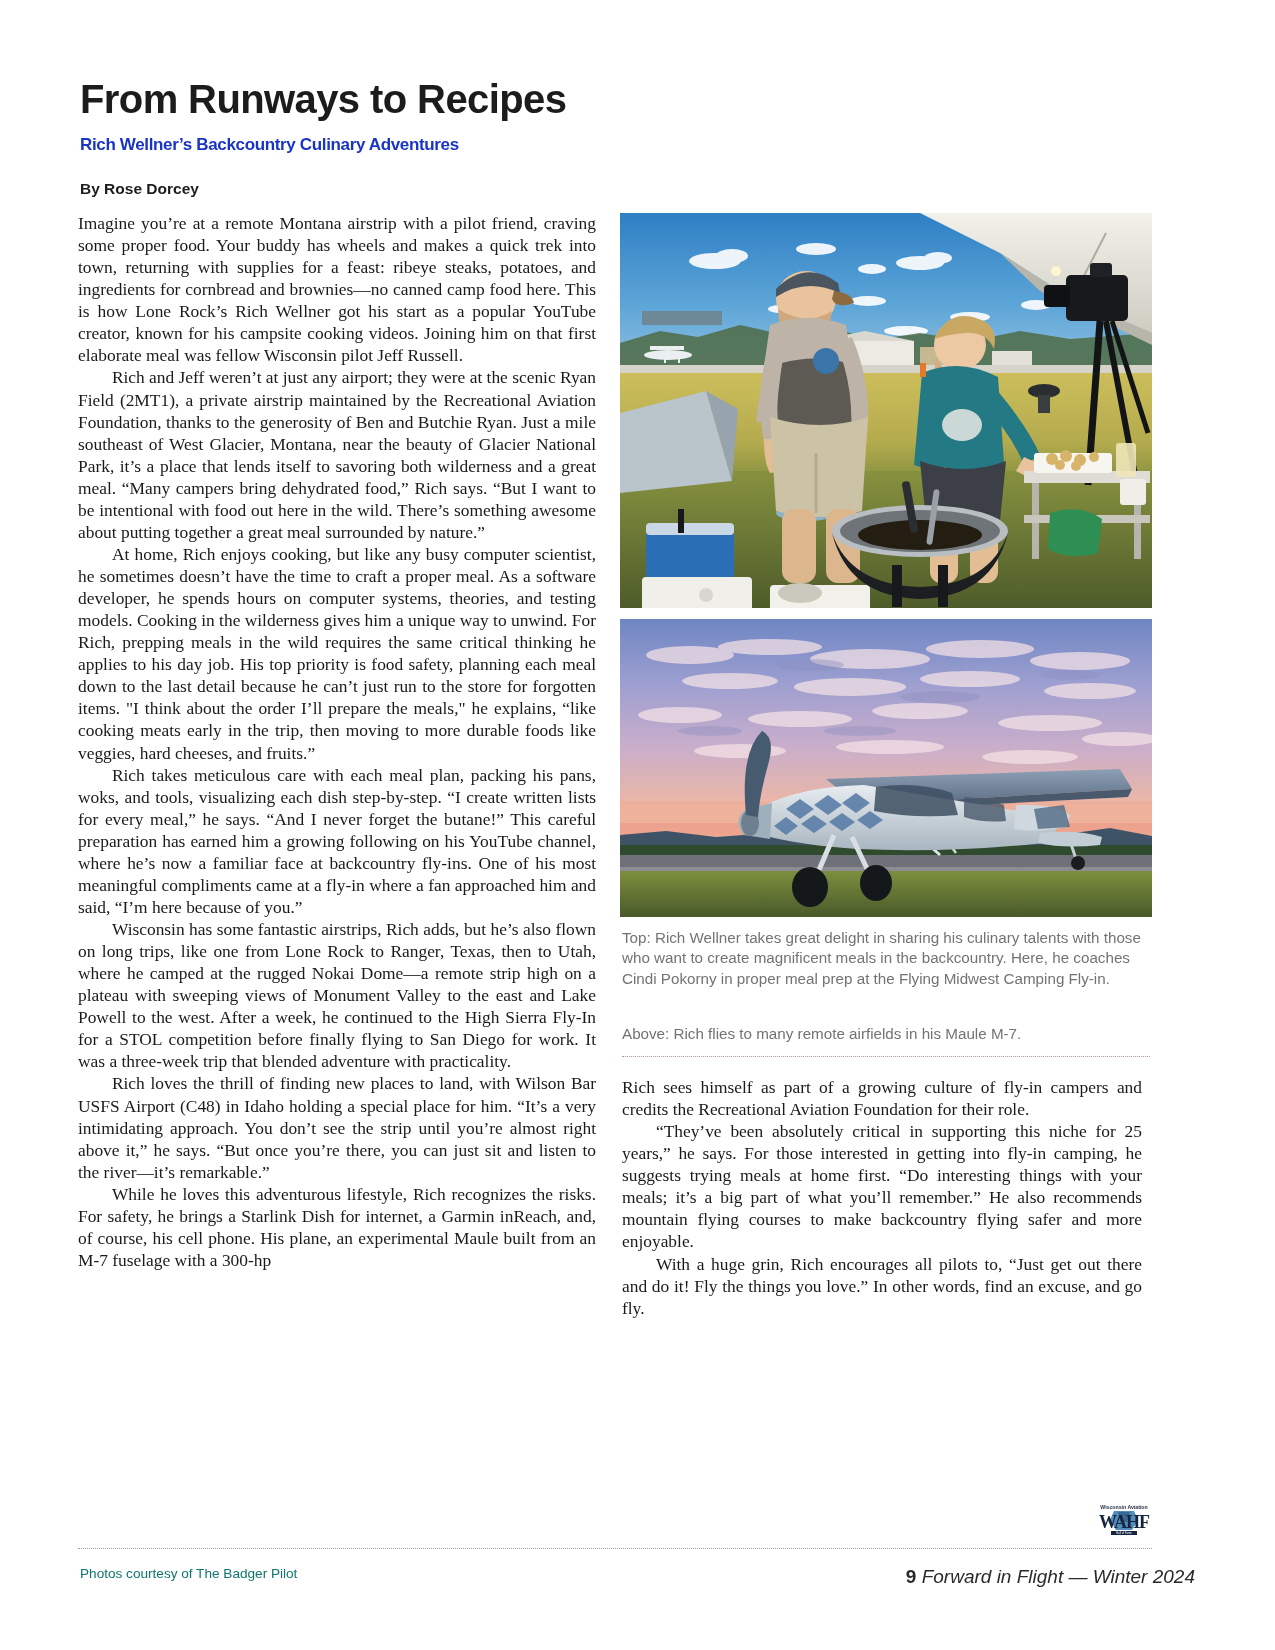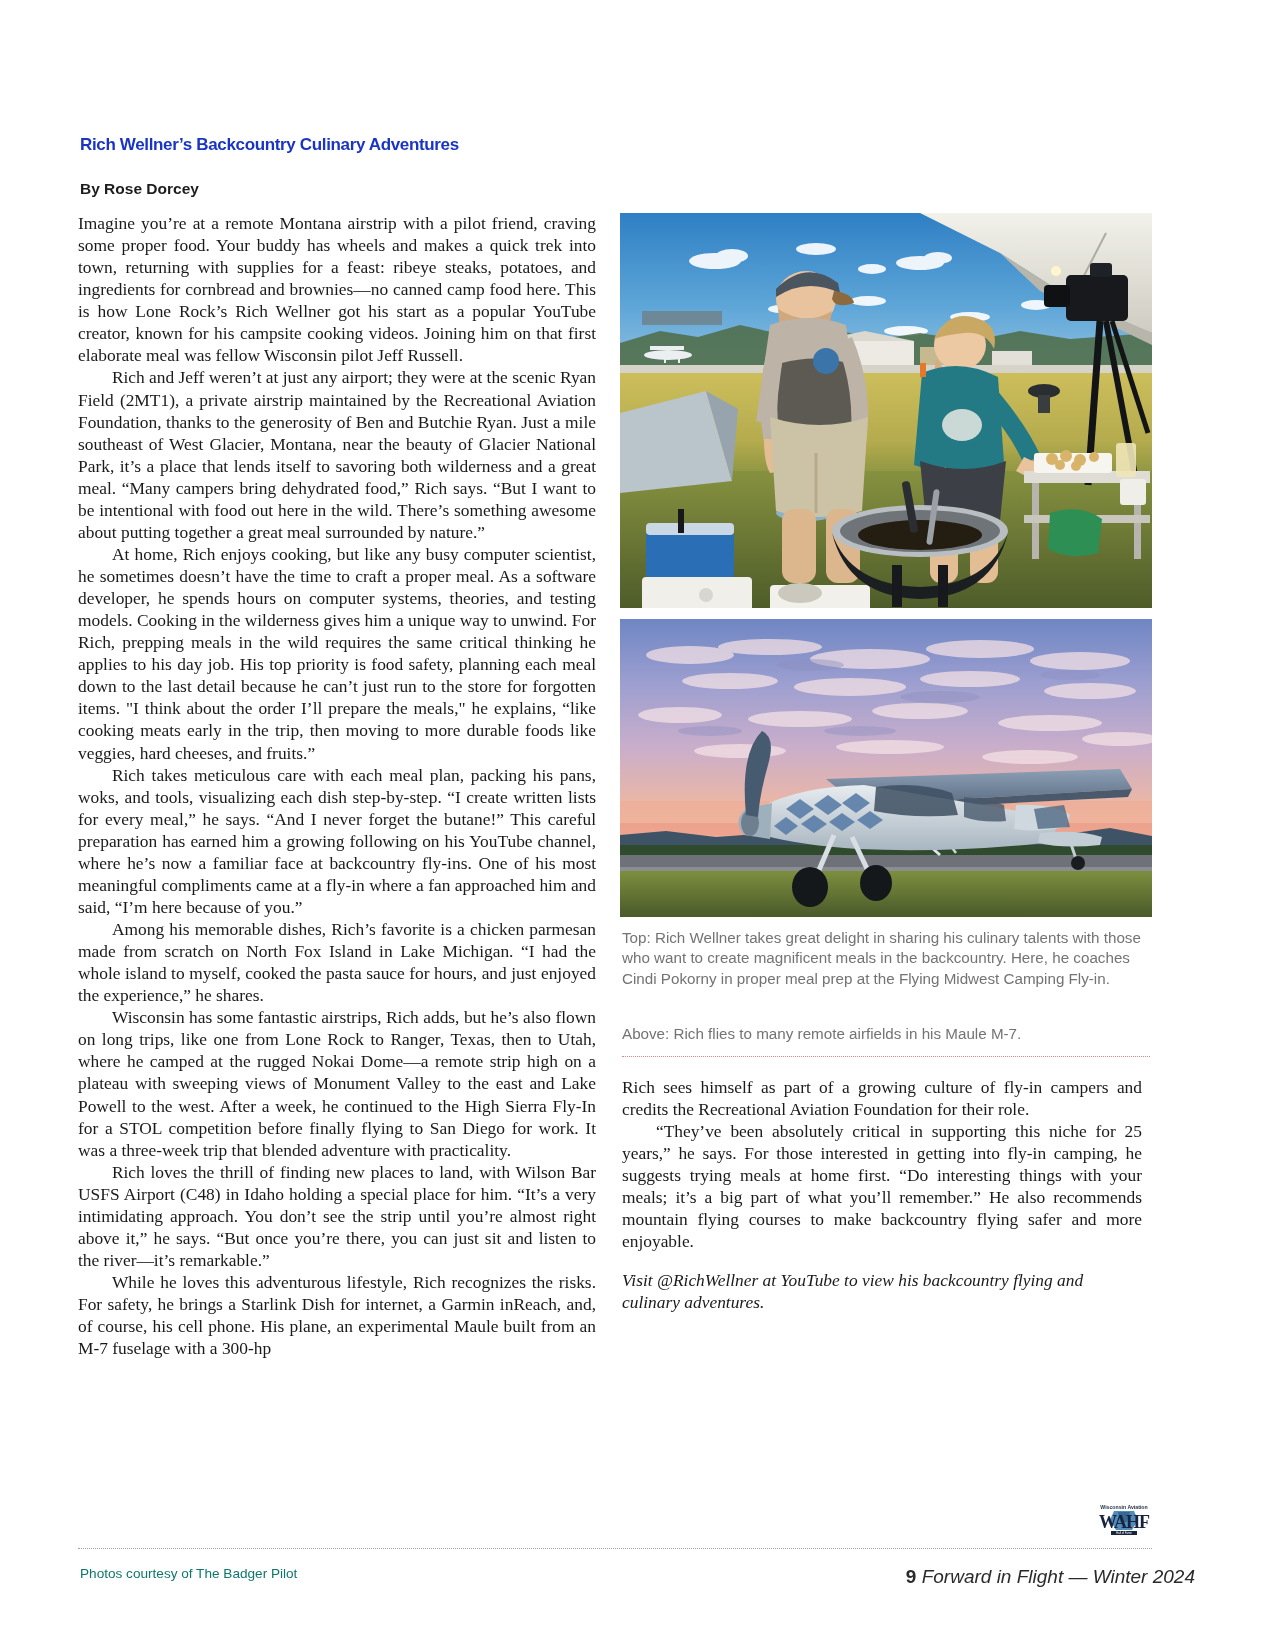--- a/index.html
+++ b/index.html
@@ -95,29 +95,29 @@
 
   
   #wahf-logo { position:absolute; left:1094px; top:1500px; width:60px; height:40px; }
   #wahf-logo svg { display:block; }
 </style>
 </head>
 <body>
 
 <div class="page">
 
+  <div class="headline">From Runways to Recipes</div>
   <div class="subhead">Rich Wellner’s Backcountry Culinary Adventures</div>
   <div class="byline">By Rose Dorcey</div>
 
   <div class="col-left">
     <p>Imagine you’re at a remote Montana airstrip with a pilot friend, craving some proper food. Your buddy has wheels and makes a quick trek into town, returning with supplies for a feast: ribeye steaks, potatoes, and ingredients for cornbread and brownies—no canned camp food here. This is how Lone Rock’s Rich Wellner got his start as a popular YouTube creator, known for his campsite cooking videos. Joining him on that first elaborate meal was fellow Wisconsin pilot Jeff Russell.</p>
     <p class="ind">Rich and Jeff weren’t at just any airport; they were at the scenic Ryan Field (2MT1), a private airstrip maintained by the Recreational Aviation Foundation, thanks to the generosity of Ben and Butchie Ryan. Just a mile southeast of West Glacier, Montana, near the beauty of Glacier National Park, it’s a place that lends itself to savoring both wilderness and a great meal. “Many campers bring dehydrated food,” Rich says. “But I want to be intentional with food out here in the wild. There’s something awesome about putting together a great meal surrounded by nature.”</p>
     <p class="ind">At home, Rich enjoys cooking, but like any busy computer scientist, he sometimes doesn’t have the time to craft a proper meal. As a software developer, he spends hours on computer systems, theories, and testing models. Cooking in the wilderness gives him a unique way to unwind. For Rich, prepping meals in the wild requires the same critical thinking he applies to his day job. His top priority is food safety, planning each meal down to the last detail because he can’t just run to the store for forgotten items. "I think about the order I’ll prepare the meals," he explains, “like cooking meats early in the trip, then moving to more durable foods like veggies, hard cheeses, and fruits.”</p>
     <p class="ind">Rich takes meticulous care with each meal plan, packing his pans, woks, and tools, visualizing each dish step-by-step. “I create written lists for every meal,” he says. “And I never forget the butane!” This careful preparation has earned him a growing following on his YouTube channel, where he’s now a familiar face at backcountry fly-ins. One of his most meaningful compliments came at a fly-in where a fan approached him and said, “I’m here because of you.”</p>
-    <p class="ind">Among his memorable dishes, Rich’s favorite is a chicken parmesan made from scratch on North Fox Island in Lake Michigan. “I had the whole island to myself, cooked the pasta sauce for hours, and just enjoyed the experience,” he shares.</p>
     <p class="ind">Wisconsin has some fantastic airstrips, Rich adds, but he’s also flown on long trips, like one from Lone Rock to Ranger, Texas, then to Utah, where he camped at the rugged Nokai Dome—a remote strip high on a plateau with sweeping views of Monument Valley to the east and Lake Powell to the west. After a week, he continued to the High Sierra Fly-In for a STOL competition before finally flying to San Diego for work. It was a three-week trip that blended adventure with practicality.</p>
     <p class="ind">Rich loves the thrill of finding new places to land, with Wilson Bar USFS Airport (C48) in Idaho holding a special place for him. “It’s a very intimidating approach. You don’t see the strip until you’re almost right above it,” he says. “But once you’re there, you can just sit and listen to the river—it’s remarkable.”</p>
     <p class="ind">While he loves this adventurous lifestyle, Rich recognizes the risks. For safety, he brings a Starlink Dish for internet, a Garmin inReach, and, of course, his cell phone. His plane, an experimental Maule built from an M-7 fuselage with a 300-hp</p>
   </div>
 
   <div class="photo" id="photo-top">
     <svg viewBox="0 0 532 395" preserveAspectRatio="none" aria-hidden="true">
       <defs>
         <linearGradient id="skyA" x1="0" y1="0" x2="0" y2="1">
           <stop offset="0%" stop-color="#2e7fc4"></stop>
@@ -398,21 +398,21 @@
     </svg>
   </div>
 
   <div class="caption" id="cap-top">Top: Rich Wellner takes great delight in sharing his culinary talents with those who want to create magnificent meals in the backcountry. Here, he coaches Cindi Pokorny in proper meal prep at the Flying Midwest Camping Fly-in.</div>
   <div class="caption" id="cap-bot">Above: Rich flies to many remote airfields in his Maule M-7.</div>
   <div class="cap-rule"></div>
 
   <div class="col-right-lower">
     <p>Rich sees himself as part of a growing culture of fly-in campers and credits the Recreational Aviation Foundation for their role.</p>
     <p class="ind">“They’ve been absolutely critical in supporting this niche for 25 years,” he says. For those interested in getting into fly-in camping, he suggests trying meals at home first. “Do interesting things with your meals; it’s a big part of what you’ll remember.” He also recommends mountain flying courses to make backcountry flying safer and more enjoyable.</p>
-    <p class="closing">Visit @RichWellner at YouTube to view his backcountry flying and culinary adventures.</p>
+    <p class="ind">With a huge grin, Rich encourages all pilots to, “Just get out there and do it! Fly the things you love.” In other words, find an excuse, and go fly.</p>
   </div>
 
   <div id="wahf-logo">
     <svg viewBox="0 0 60 40" aria-hidden="true">
       <text x="30" y="9" font-family="Liberation Sans, sans-serif" font-size="5.2" font-weight="bold" fill="#1f2a44" text-anchor="middle">Wisconsin Aviation</text>
       <path d="M20 11 L40 11 L44 20 L38 30 L22 30 L16 20 Z" fill="#3e7fb5" opacity="0.9"></path>
       <path d="M24 12 L36 12 L33 22 L26 22 Z" fill="#2d5f8c" opacity="0.8"></path>
       <text x="30" y="28" font-family="Liberation Serif, serif" font-size="18" font-weight="bold" fill="#16243d" text-anchor="middle" letter-spacing="-1">WAHF</text>
       <rect x="17" y="31" width="26" height="4" fill="#16243d"></rect>
       <text x="30" y="34.4" font-family="Liberation Sans, sans-serif" font-size="2.8" fill="#ffffff" text-anchor="middle">Hall of Fame</text>

